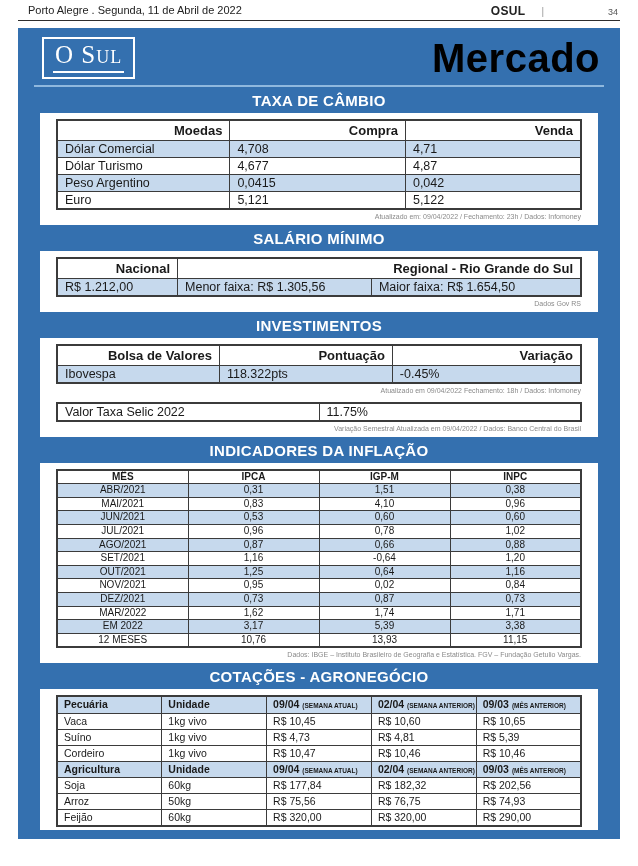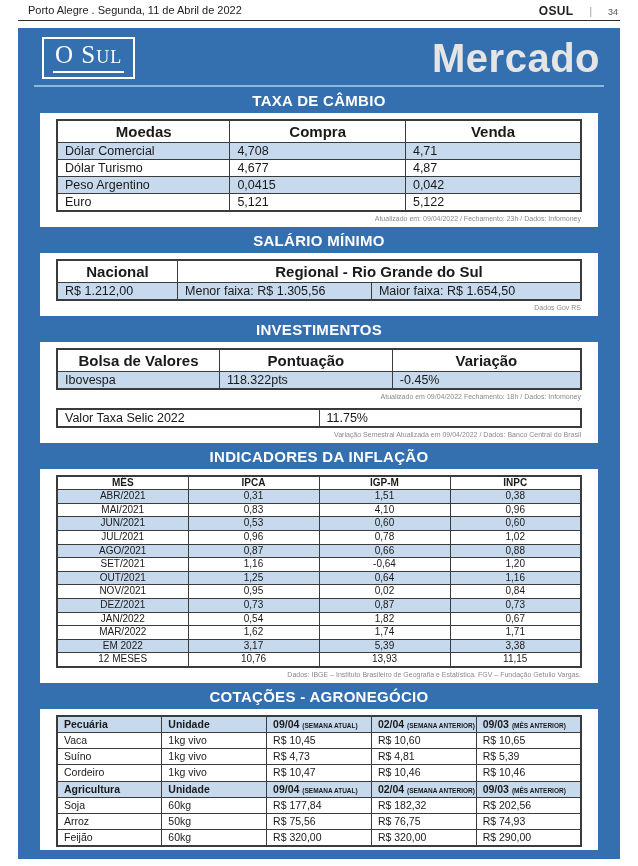--- a/index.html
+++ b/index.html
@@ -14,40 +14,40 @@
   body{
     width:638px;height:866px;overflow:hidden;background:#fff;
     font-family:"Liberation Sans", sans-serif;color:#1a1a1a;
   }
   
   .topbar{display:flex;justify-content:space-between;align-items:flex-start;
     padding:4px 20px 1px 28px;font-size:11px;color:#222;}
   .brand{display:flex;align-items:baseline;gap:16px;}
   .brand-name{font-weight:bold;font-size:12px;letter-spacing:.3px;}
   .brand-sep{color:#999;font-size:10px;}
-  .pagenum{font-size:9px;color:#555;}
+  .pagenum{font-size:9px;color:#555;margin-left:48px;}
   .toprule{border-top:1.6px solid #2e2e2e;margin:1px 18px 0;}
   
   .sheet{margin:7px 18px 0;background:var(--blue);padding-bottom:9px;}
   .banner{display:flex;justify-content:space-between;align-items:center;
     padding:9px 20px 6px 24px;}
   .logo-box{border:2px solid #fff;padding:3px 9px 4px;}
   .logo-text{font-family:"Liberation Serif", serif;color:#fff;font-size:25px;
     line-height:1.05;display:block;border-bottom:2px solid #fff;
     padding:0 2px 3px;font-variant:small-caps;letter-spacing:1px;text-align:center;}
-  .banner-title{color:#e5e5e5;font-size:40px;font-weight:bold;letter-spacing:.5px;line-height:1;}
+  .banner-title{color:#000000;font-size:40px;font-weight:bold;letter-spacing:.5px;line-height:1;}
   .banner-rule{height:2px;background:var(--rule);margin:0 16px;}
   
   .section-title{text-align:center;color:#fff;font-weight:bold;font-size:15px;
     padding:5px 0 4px;letter-spacing:.3px;}
   .card{background:#fff;margin:0 22px;padding:6px 16px 3px;}
   table{border-collapse:collapse;width:100%;table-layout:fixed;}
   .t{border:2px solid var(--border);}
   .t th,.t td{border:1px solid var(--border);overflow:hidden;white-space:nowrap;}
-  .t th{text-align:center;font-size:15px;padding:2px 7px;}
+  .t th{text-align:right;font-size:13px;padding:2px 7px;}
   .t td{font-size:12.5px;padding:1px 7px;}
   .shade{background:var(--rowshade);}
   .foot{text-align:right;font-size:7px;color:var(--foot);padding:2px 1px 1px;line-height:1.3;}
   .bold{font-weight:normal;}
   
   .selic{margin-top:5px;}
   
   .ti th,.ti td{text-align:center;font-size:10px;padding:0 20px;line-height:1.26;}
   .ti th{font-size:10px;}
   
@@ -249,26 +249,20 @@
             <td>0,02</td>
             <td>0,84</td>
           </tr>
           <tr class="shade">
             <td>DEZ/2021</td>
             <td>0,73</td>
             <td>0,87</td>
             <td>0,73</td>
           </tr>
           <tr>
-            <td>JAN/2022</td>
-            <td>0,54</td>
-            <td>1,82</td>
-            <td>0,67</td>
-          </tr>
-          <tr>
             <td>MAR/2022</td>
             <td>1,62</td>
             <td>1,74</td>
             <td>1,71</td>
           </tr>
           <tr class="shade">
             <td>EM 2022</td>
             <td>3,17</td>
             <td>5,39</td>
             <td>3,38</td>

